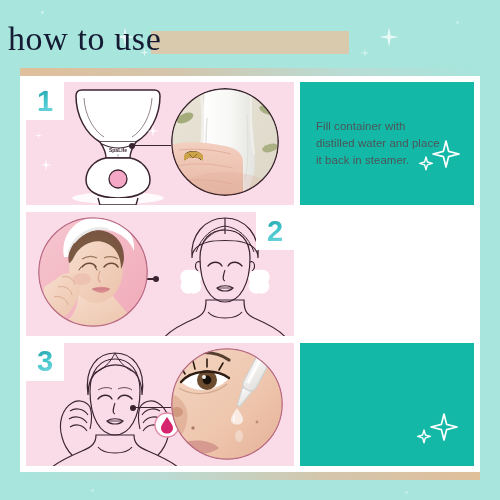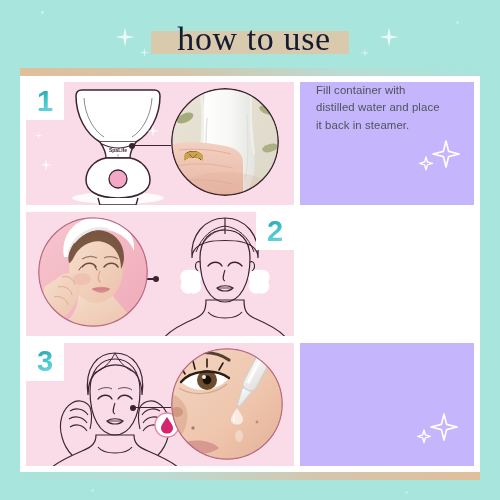--- a/index.html
+++ b/index.html
@@ -10,21 +10,21 @@
   }
   body { background: #a8e5dd; position: relative; }
 
   
   .bg-sparkle { position: absolute; pointer-events: none; }
   .bg-sparkle svg { display: block; }
 
   
   .title-wrap {
     position: absolute; top: 14px; left: 0; width: 500px;
-    height: 50px; text-align: center; padding-left: 8px;
+    height: 50px;  padding-left: 8px;
   }
   .title-band {
     position: absolute; left: 50%; transform: translateX(-50%);
     top: 17px; width: 198px; height: 23px;
     background: #e2c5a4; opacity: .85;
   }
   .title-text {
     position: relative;
     font-family: "Liberation Serif", serif;
     font-size: 34px; color: #141b33;
@@ -94,22 +94,22 @@
   .leader-dot {
     position: absolute; width: 6px; height: 6px; border-radius: 50%;
     background: #3a2430; z-index: 5;
   }
 
   
   .spark { position: absolute; z-index: 3; }
 
   
   .txt {
-    flex: 1; background: #c4b5fd; position: relative;
-    display: flex; align-items: flex-start;
+    flex: 1; background: #14b8a6; position: relative;
+    display: flex; align-items: center;
   }
   .txt p {
     font-size: 11.4px; line-height: 1.52; color: #4c5558;
     padding: 0 16px; letter-spacing: .08px;
     max-width: 160px;
   }
   .txt .star-group { position: absolute; pointer-events: none; }
 
   
   .lineart { position: absolute; z-index: 2; }

